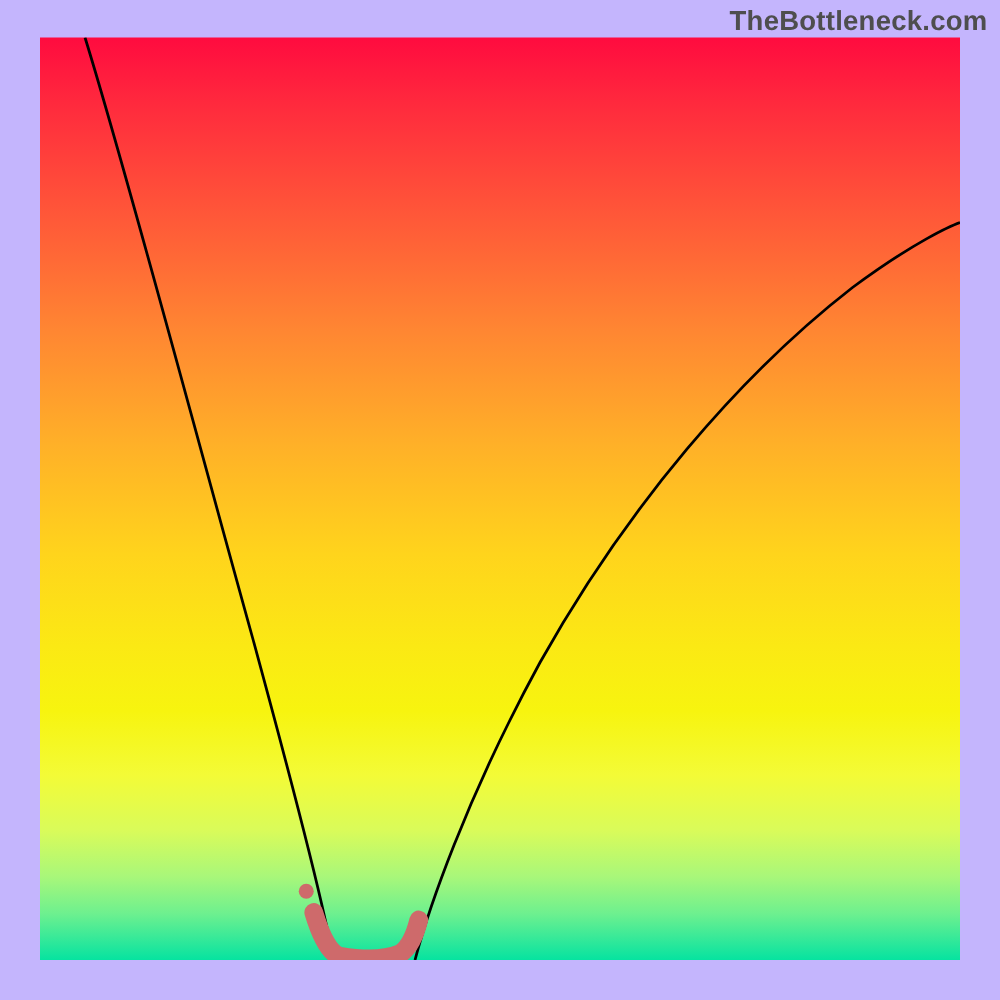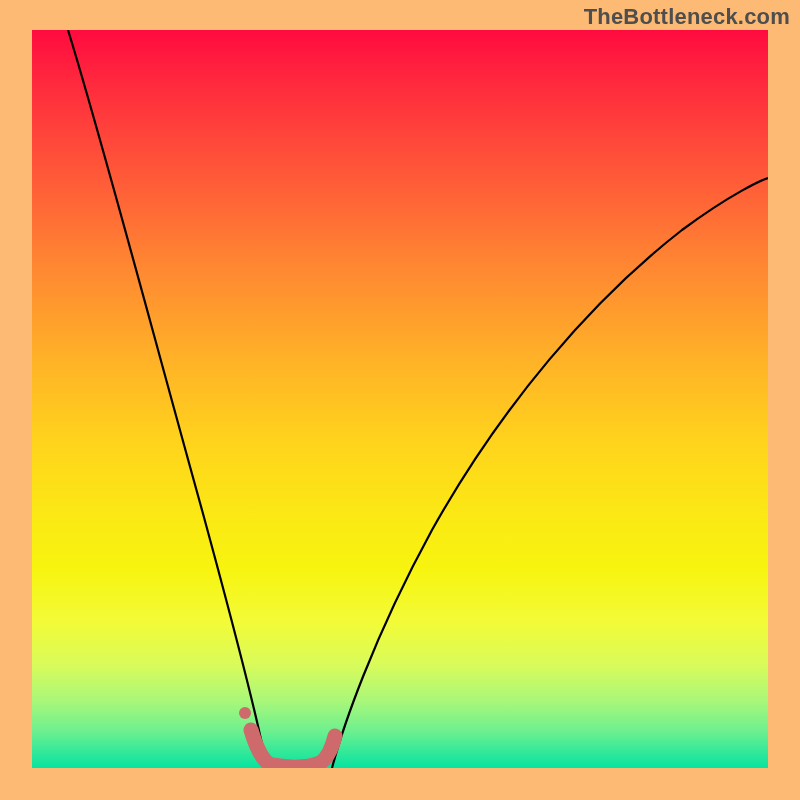--- a/index.html
+++ b/index.html
@@ -10,21 +10,21 @@
     background: #000;
     overflow: hidden;
     font-family: Arial, Helvetica, sans-serif;
   }
   .frame {
     position: absolute;
     left: 0;
     top: 0;
     width: 800px;
     height: 800px;
-    background: #fdba74;
+    background: #c4b5fd;
   }
   .watermark {
     position: absolute;
     top: 4px;
     right: 10px;
     color: #4e4e4e;
     font-size: 22px;
     font-weight: 600;
     letter-spacing: 0.2px;
     z-index: 10;

